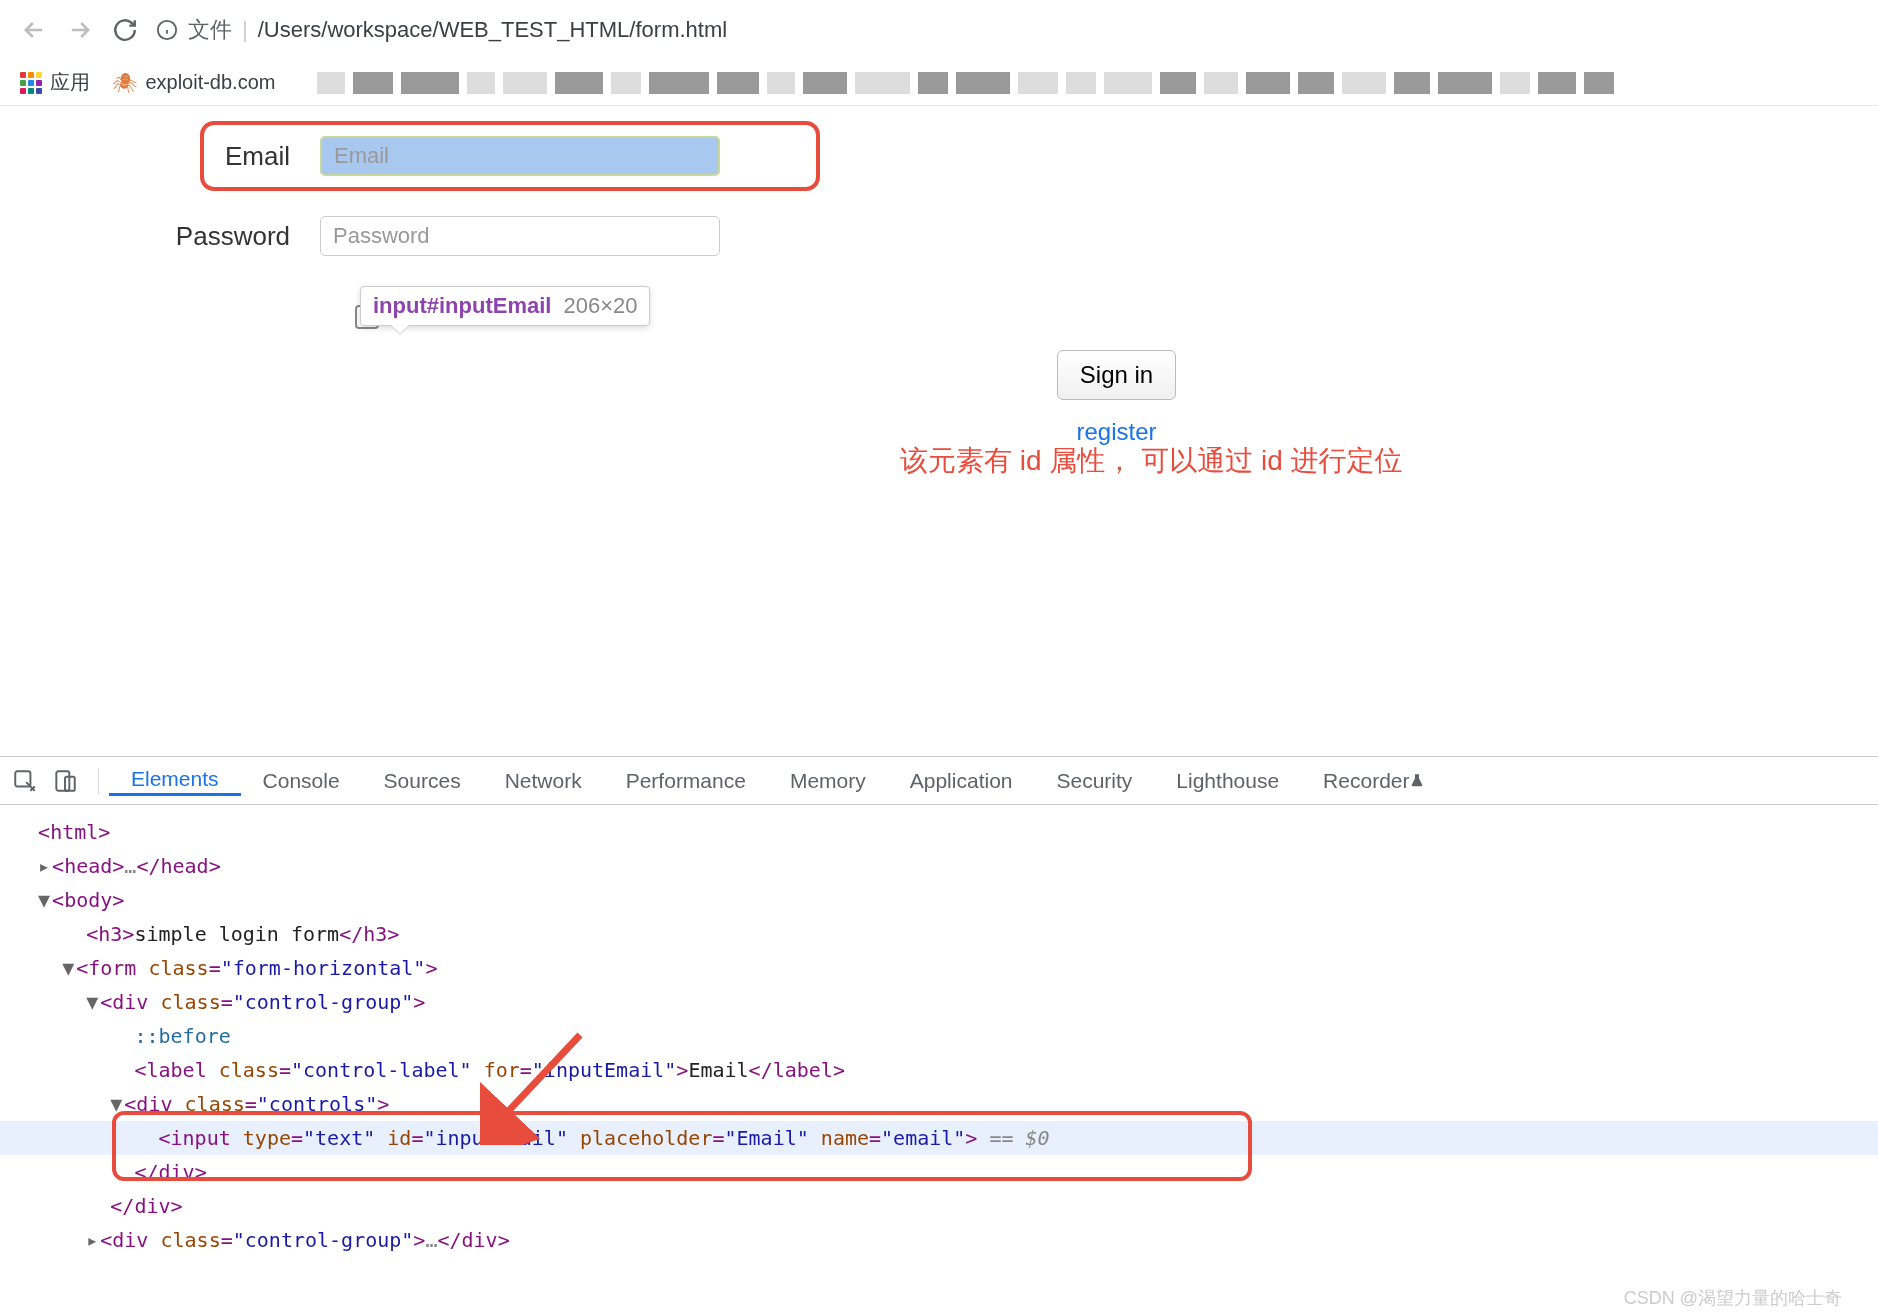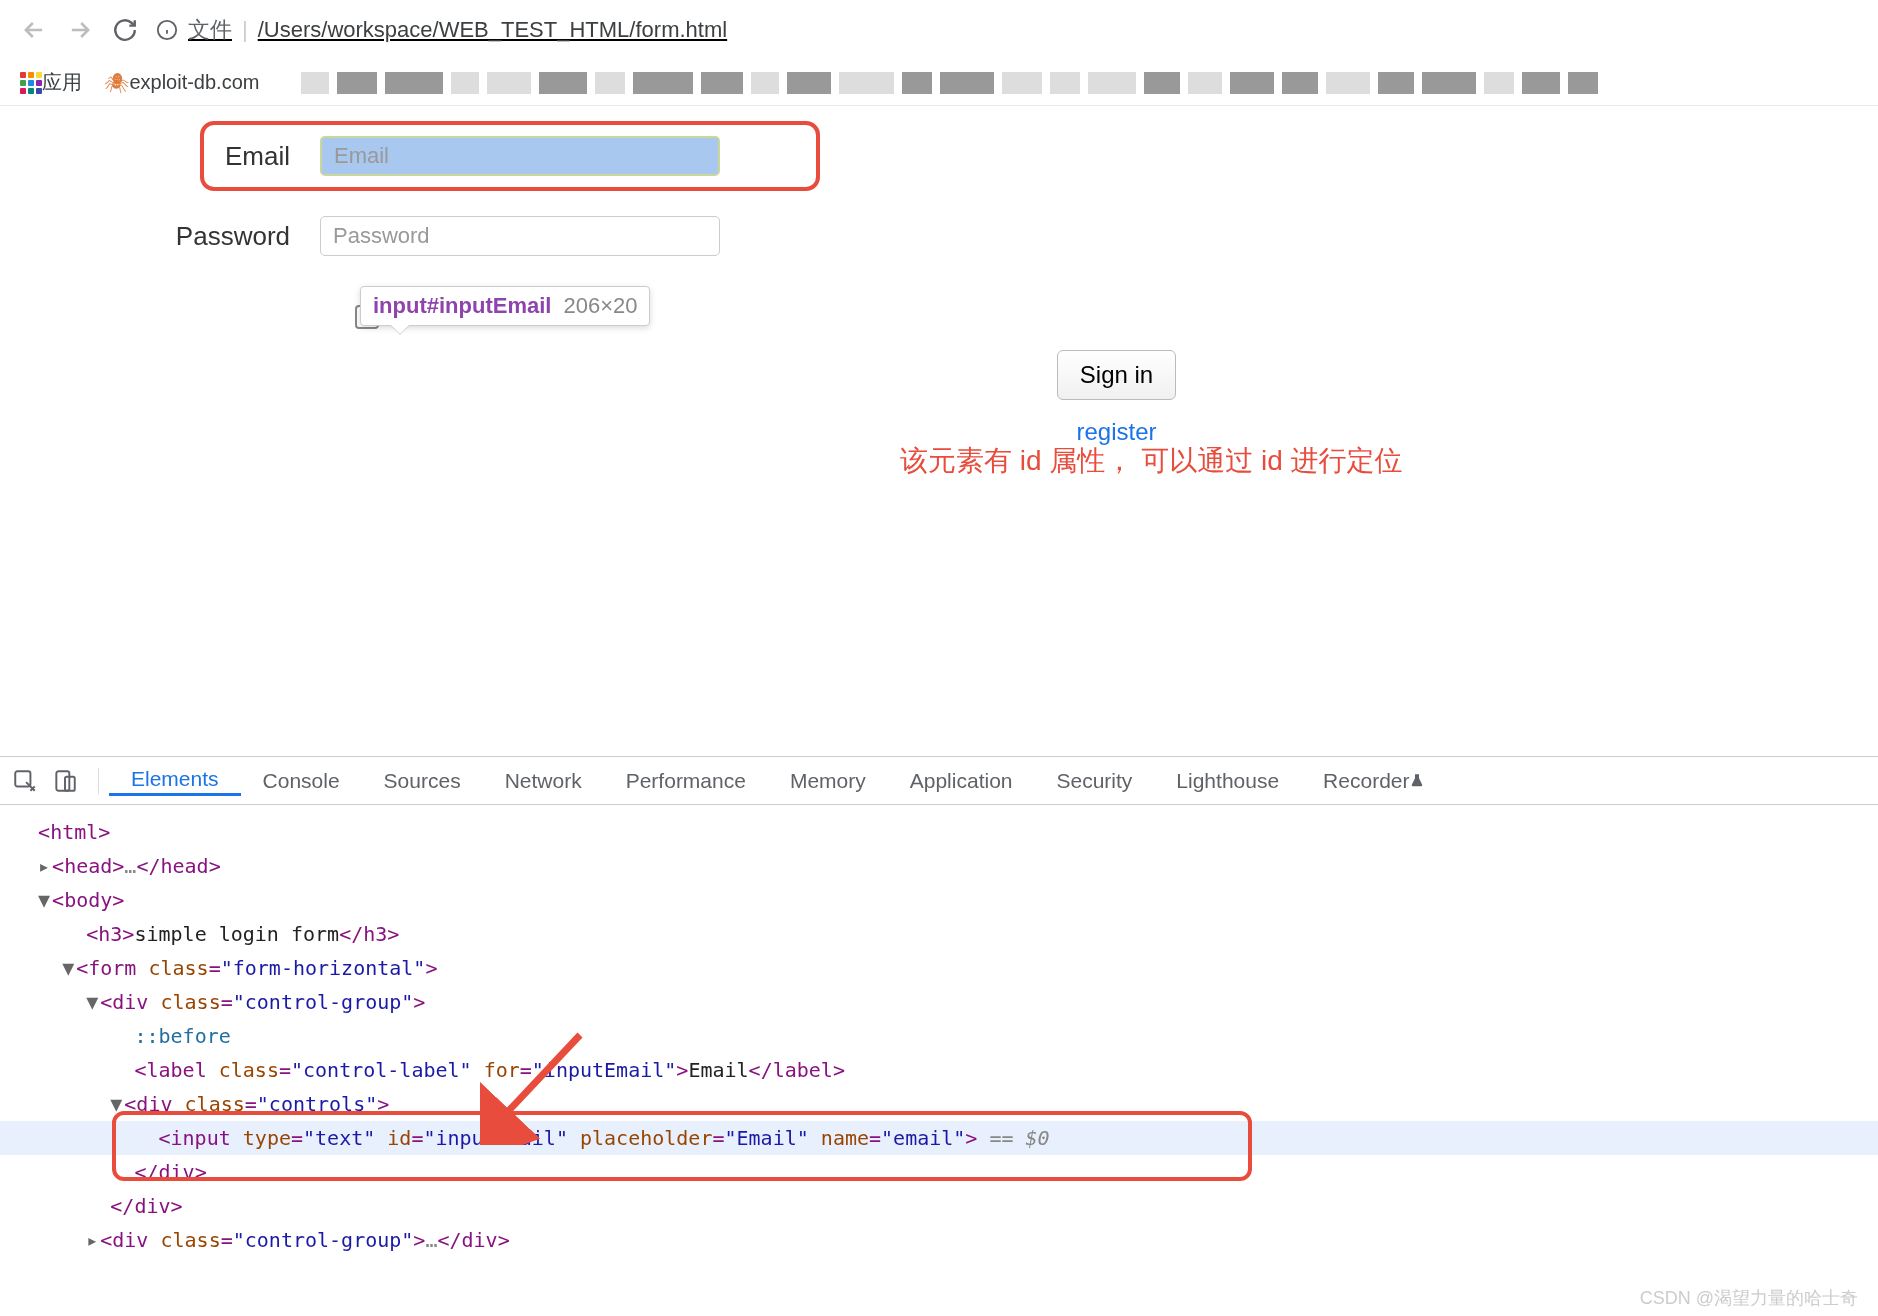--- a/index.html
+++ b/index.html
@@ -1,33 +1,33 @@
 <!DOCTYPE html>
 <html><head>
   <meta charset="utf-8">
   <style>
     * { box-sizing: border-box; margin: 0; padding: 0; }
     body { font-family: -apple-system, BlinkMacSystemFont, "Segoe UI", Arial, sans-serif; background: #fff; width: 1878px; height: 1316px; overflow: hidden; position: relative; }
     
     
-    .browser-toolbar { height: 60px; display: flex; align-items: center; padding: 0 20px; gap: 18px; text-decoration: underline; }
+    .browser-toolbar { height: 60px; display: flex; align-items: center; padding: 0 20px; gap: 18px; }
     .nav-icon { color: #5f6368; cursor: pointer; display: flex; align-items: center; justify-content: center; }
     .nav-icon.disabled { color: #bdbdbd; }
     .addr-bar { flex: 0 0 auto; display: flex; align-items: center; gap: 10px; font-size: 22px; color: #5f6368; }
     .addr-sep { color: #ccc; }
     .addr-path { color: #3c4043; }
     
     
     .bookmark-bar { height: 46px; display: flex; align-items: center; padding: 0 20px; gap: 22px; border-bottom: 1px solid #e8e8e8; }
     .apps-icon { width: 22px; height: 22px; display: grid; grid-template-columns: repeat(3, 1fr); grid-template-rows: repeat(3, 1fr); gap: 2px; }
     .apps-icon span { width: 100%; height: 100%; border-radius: 1px; }
     .apps-icon span:nth-child(1){background:#e53935;} .apps-icon span:nth-child(2){background:#fb8c00;} .apps-icon span:nth-child(3){background:#fdd835;}
     .apps-icon span:nth-child(4){background:#43a047;} .apps-icon span:nth-child(5){background:#1e88e5;} .apps-icon span:nth-child(6){background:#8e24aa;}
     .apps-icon span:nth-child(7){background:#d81b60;} .apps-icon span:nth-child(8){background:#00897b;} .apps-icon span:nth-child(9){background:#3949ab;}
-    .bookmark-item { display: flex; align-items: center; font-size: 20px; color: #3c4043; cursor: pointer; }
+    .bookmark-item { display: flex; align-items: center; gap: 8px; font-size: 20px; color: #3c4043; cursor: pointer; }
     .bug-icon { color: #e07b3c; font-size: 20px; }
     .blur-strip { display: flex; gap: 8px; margin-left: 20px; }
     .blur-box { background: #999; height: 22px; }
     .blur-box.light { background: #ddd; }
     
     
     .page-content { padding: 30px 0 0 0; position: relative; }
     .page-title { font-size: 36px; font-weight: 700; margin-bottom: 20px; }
     
     .form-row { display: flex; align-items: center; margin-bottom: 18px; }
@@ -73,21 +73,21 @@
     .collapsed { color: #888; }
     .eq0 { color: #888; font-style: italic; }
     .tri { color: #666; display: inline-block; width: 14px; }
     
     .hl-line { background: #e8f0fe; margin: 0 -14px; padding: 0 14px; position: relative; }
     .hl-border { position: absolute; left: 112px; top: 306px; width: 1140px; height: 70px; border: 4px solid #e84c3d; border-radius: 12px; pointer-events: none; }
     .dots { position: absolute; left: -8px; top: 320px; color: #888; font-size: 22px; letter-spacing: 2px; }
     
     .red-arrow { position: absolute; left: 480px; top: 220px; pointer-events: none; }
     
-    .watermark { position: absolute; right: 20px; bottom: 6px; color: #ccc; font-size: 18px; }
+    .watermark { position: absolute; right: 36px; bottom: 6px; color: #ccc; font-size: 18px; }
   </style>
 </head>
 <body>
 
 <div class="browser-toolbar">
   <span class="nav-icon disabled">
     <svg width="28" height="28" viewBox="0 0 24 24" fill="none" stroke="currentColor" stroke-width="2.2">
         <path d="M19 12H5M11 18l-6-6 6-6"></path>
       </svg>
   </span>

